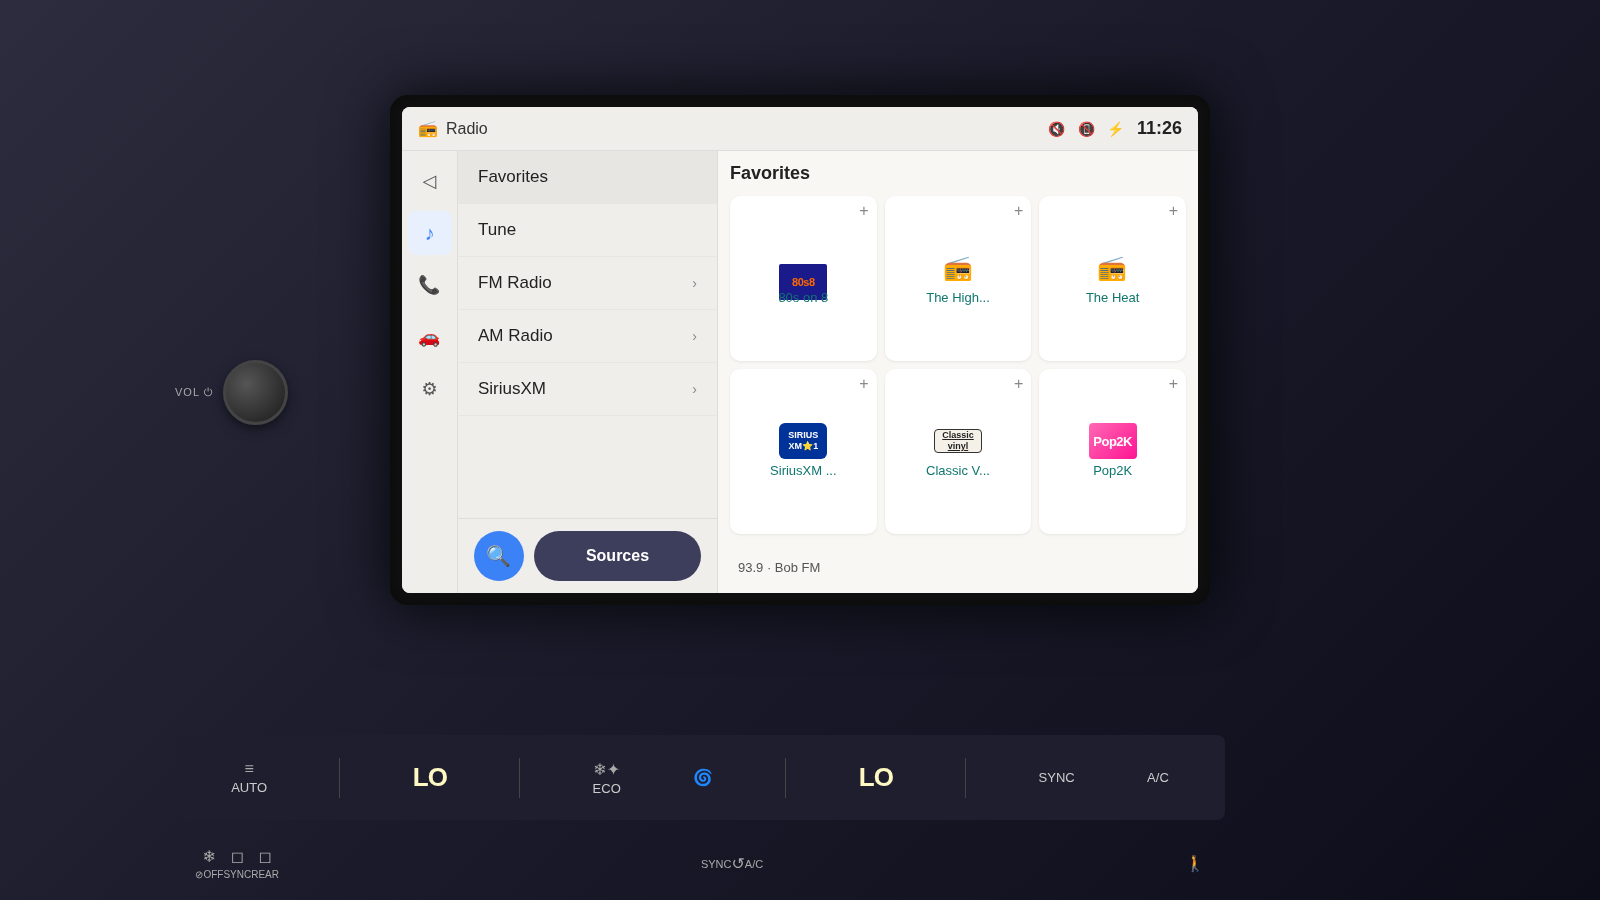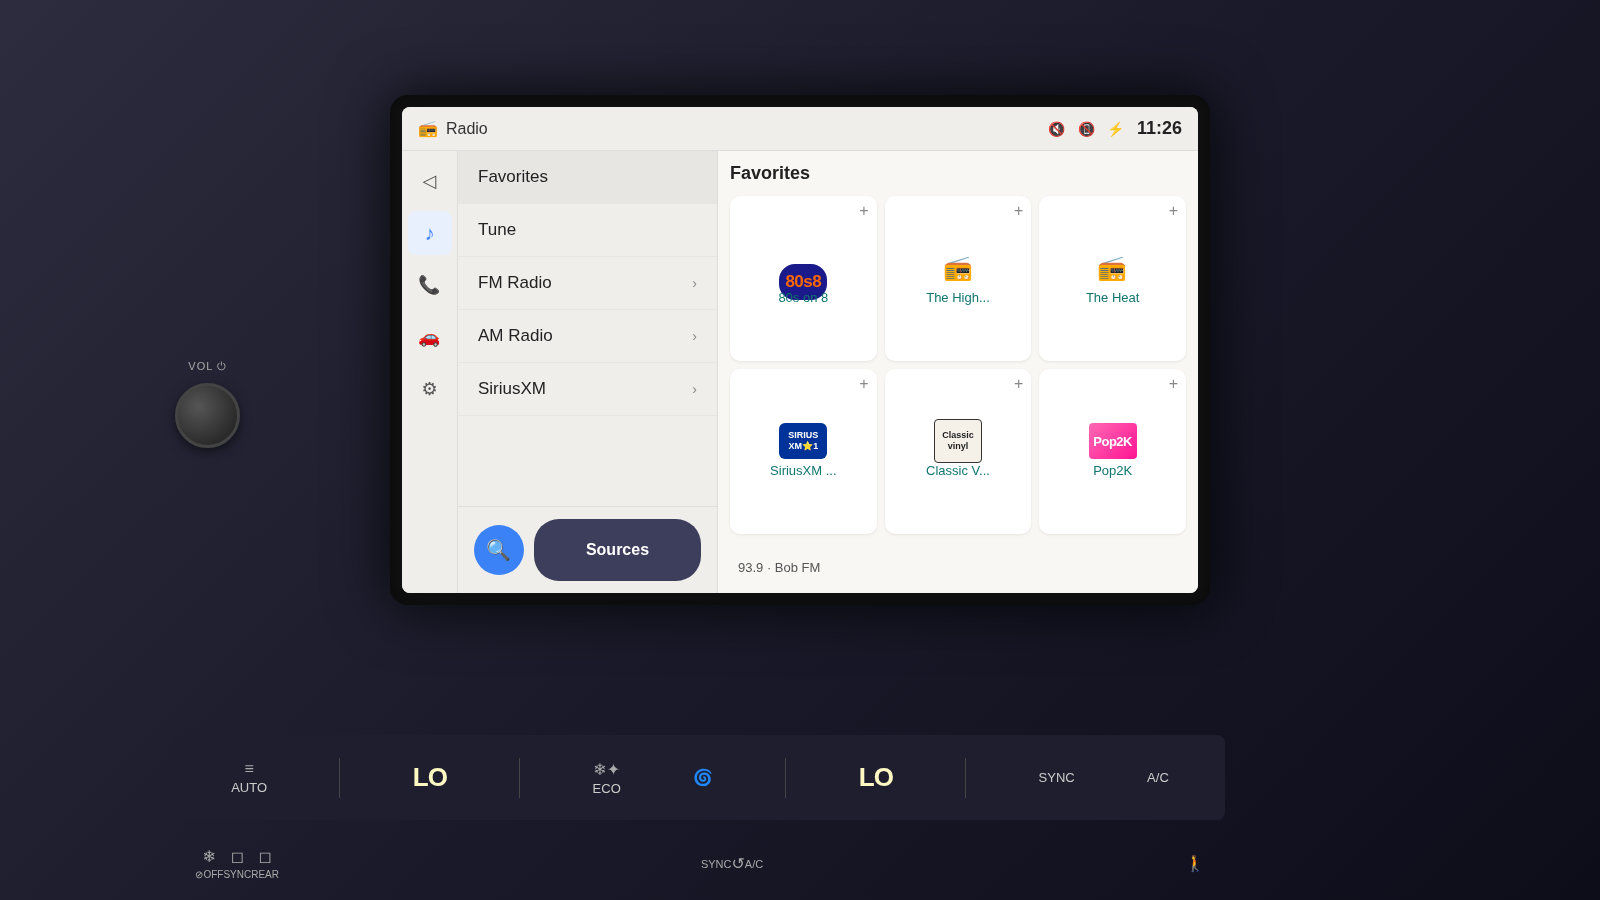--- a/index.html
+++ b/index.html
@@ -182,21 +182,21 @@
       align-items: center;
       justify-content: center;
       cursor: pointer;
       color: white;
       font-size: 20px;
       flex-shrink: 0;
     }
 
     .sources-button {
       flex: 1;
-      height: 62px;
+      height: 50px;
       background: #3d3d5c;
       border-radius: 25px;
       display: flex;
       align-items: center;
       justify-content: center;
       cursor: pointer;
       color: white;
       font-size: 16px;
       font-weight: 600;
     }
@@ -269,23 +269,23 @@
       margin-top: 20px;
       padding: 6px 8px;
       font-size: 13px;
       color: #555;
       font-weight: 500;
     }
 
     
     .logo-80s {
       background: #1a1a8a;
-      border-radius: 16px;
+      border-radius: 2px;
       color: #ff6600;
-      font-size: 17px;
+      font-size: 11px;
       font-weight: 800;
       width: 54px;
       height: 36px;
       display: flex;
       align-items: center;
       justify-content: center;
       letter-spacing: -0.5px;
       margin-top: 28px;
     }
 
@@ -309,32 +309,33 @@
       justify-content: center;
       font-size: 9px;
       color: white;
       font-weight: 700;
       line-height: 1.2;
       text-align: center;
     }
 
     .logo-classic {
       width: 54px;
-      height: 44px;
+      height: 24px;
       display: flex;
       align-items: center;
       justify-content: center;
       border: 1px solid #333;
       border-radius: 4px;
       font-size: 9px;
       font-weight: 700;
       color: #222;
       background: #f5f0e8;
       line-height: 1.2;
       text-align: center;
+      text-decoration: underline;
     }
 
     .logo-pop2k {
       width: 54px;
       height: 36px;
       display: flex;
       align-items: center;
       justify-content: center;
       background: linear-gradient(135deg, #ff69b4, #ff1493);
       border-radius: 4px;
@@ -381,21 +382,20 @@
       height: 40px;
       background: #444;
     }
 
     
     .vol-area {
       position: absolute;
       left: 175px;
       top: 360px;
       display: flex;
-      flex-direction: column;
       align-items: center;
       gap: 10px;
     }
 
     .vol-label {
       color: #aaa;
       font-size: 11px;
       letter-spacing: 1px;
     }
 

